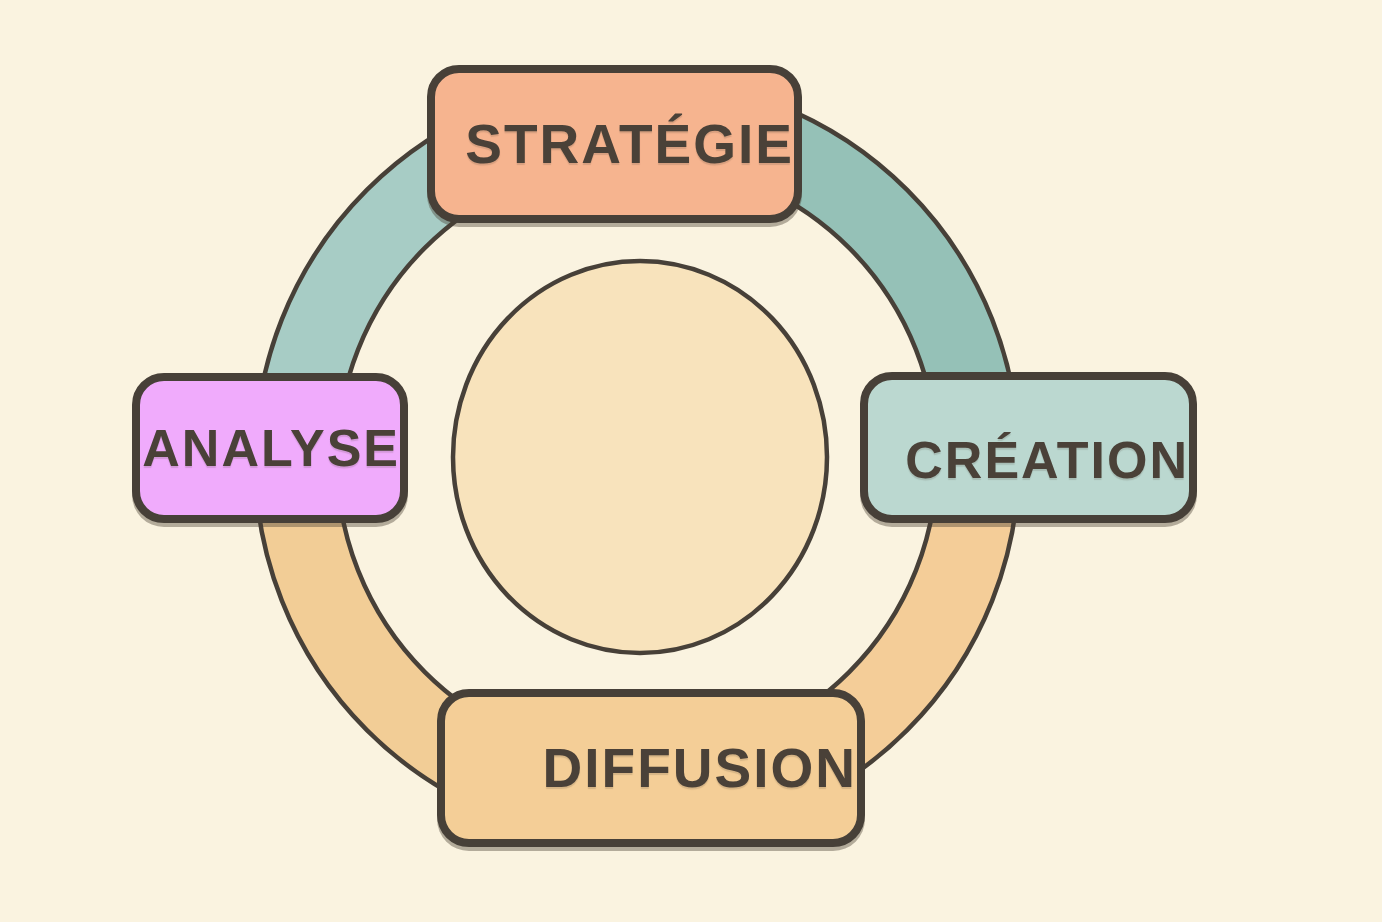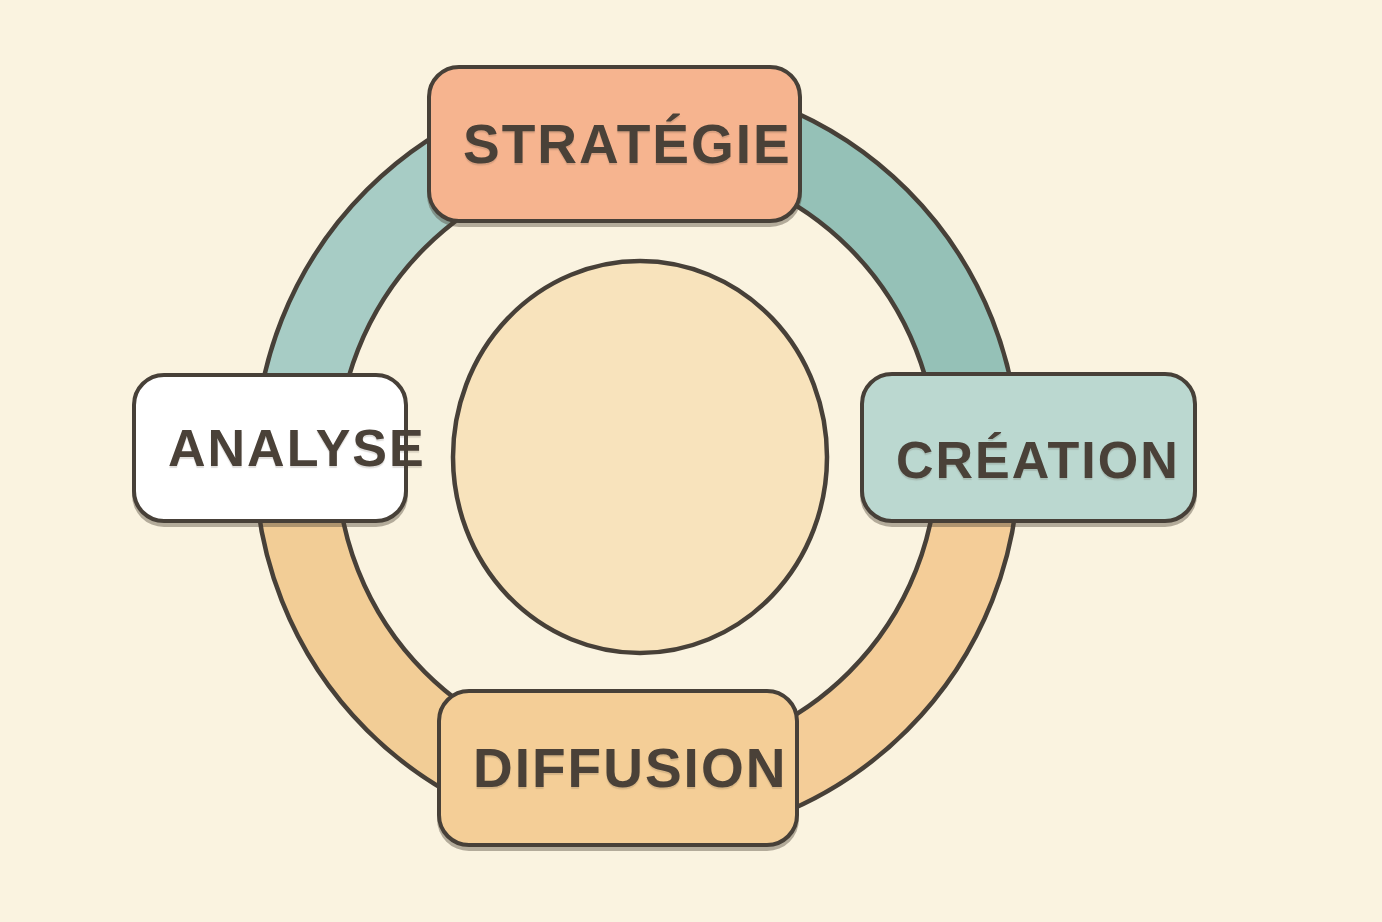--- a/index.html
+++ b/index.html
@@ -28,38 +28,37 @@
   }
   .ring-svg path {
     stroke-width: 4.5px;
   }
   .ring-svg ellipse {
     stroke-width: 4.5px;
   }
   .node {
     position: absolute;
     box-sizing: border-box;
-    border: 4px solid #14532d;
+    border: 8px solid #14532d;
     border-radius: 32px;
     display: flex;
     align-items: center;
-    justify-content: flex-start;
+    justify-content: flex-end;
     box-shadow: 0 4px 0 rgba(73, 62, 50, 0.40);
-    padding-left: 32px;
   }
   .node-label {
     font-weight: 700;
     color: #4A4138;
     letter-spacing: 2px;
     text-shadow: 0 2px 1px rgba(76, 66, 56, 0.18);
     white-space: nowrap;
   }
   .node-top    { left: 427px; top: 65px;  width: 375px; height: 158px; }
   .node-right  { left: 860px; top: 372px; width: 337px; height: 151px; }
-  .node-bottom { left: 437px; top: 689px; width: 362px; height: 158px; }
+  .node-bottom { left: 437px; top: 689px; width: 428px; height: 158px; }
   .node-left   { left: 132px; top: 373px; width: 276px; height: 150px; }
   .node-top .node-label,
   .node-bottom .node-label { font-size: 55px; }
   .node-right .node-label,
   .node-left .node-label  { font-size: 52px; }
   .center-label {
     position: absolute;
     left: 640px;
     top: 457px;
     transform: translate(-50%, -50%);
@@ -93,18 +92,18 @@
   </div>
 
   <div class="node node-right" style="background-color: rgb(187, 216, 208); border-color: rgb(71, 64, 56);">
     <span class="node-label" style="color: rgb(74, 65, 56); margin-top: 24px;">CRÉATION</span>
   </div>
 
   <div class="node node-bottom" style="background-color: rgb(244, 206, 151); border-color: rgb(71, 64, 56);">
     <span class="node-label" style="color: rgb(74, 65, 56);">DIFFUSION</span>
   </div>
 
-  <div class="node node-left" style="background-color: #ffffff; border-color: rgb(71, 64, 56);">
+  <div class="node node-left" style="background-color: #f0abfc; border-color: rgb(71, 64, 56);">
     <span class="node-label" style="color: rgb(74, 65, 56);">ANALYSE</span>
   </div>
 
 
 </div>
 
 </body></html>

